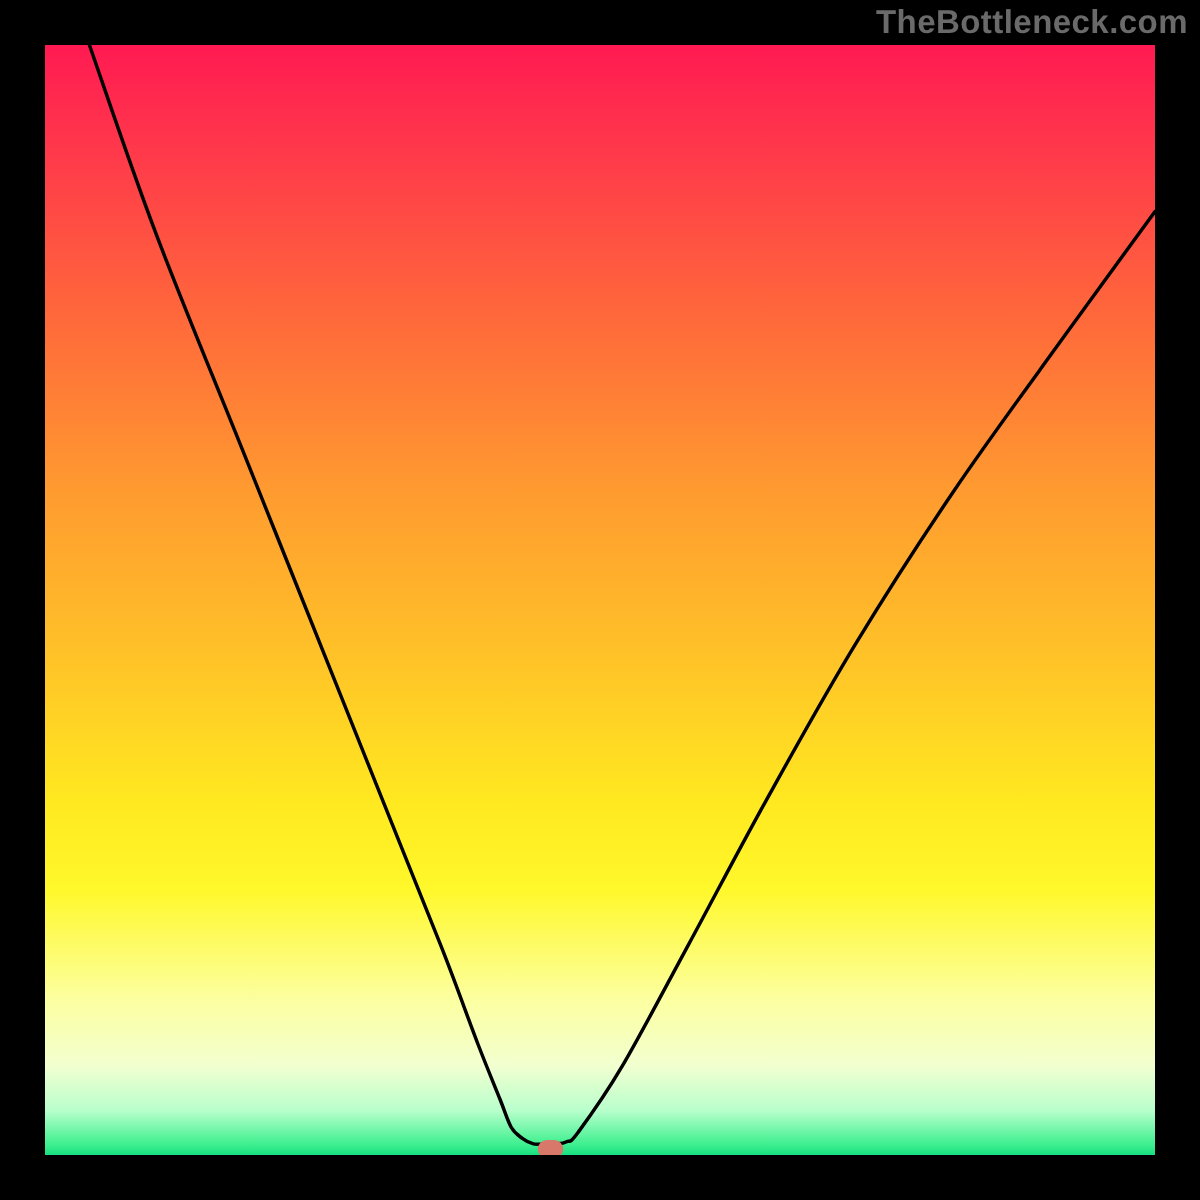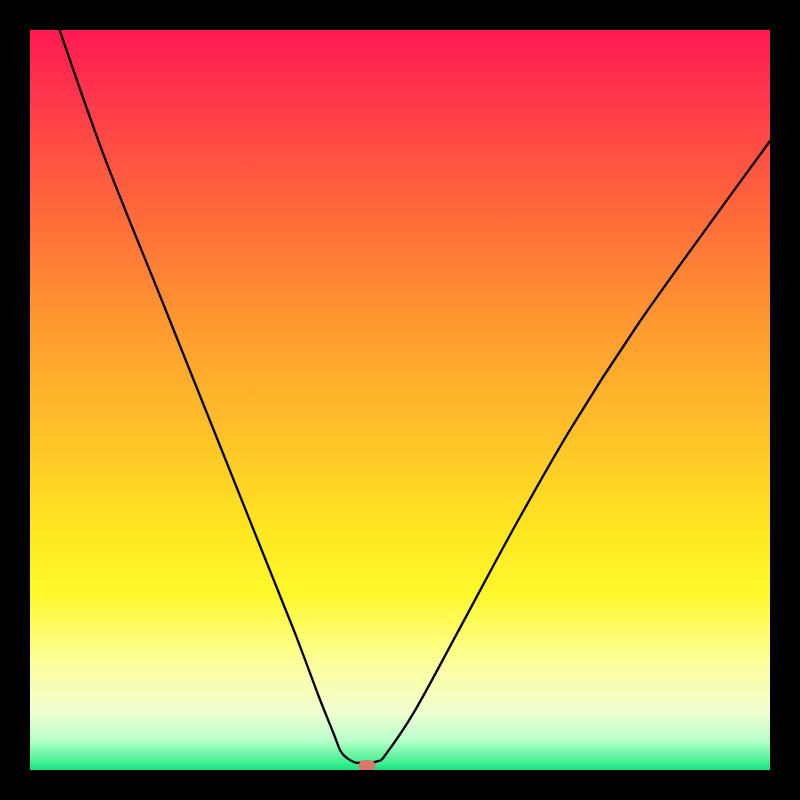--- a/index.html
+++ b/index.html
@@ -73,20 +73,21 @@
     background: #d8786a;
     border-radius: 6px;
     transform: translate(-50%, -50%);
     z-index: 3;
   }
 </style>
 </head>
 <body>
 
 <div class="frame">
+  <div class="watermark">TheBottleneck.com</div>
 
   <div class="plot-area">
     <div class="gradient"></div>
 
     <svg class="curve" viewBox="0 0 740 740" preserveAspectRatio="none">
       <path id="curve-path" d="M 29.6 0 C 37 20.96666666666668, 56.733333333333334 80.16666666666674, 74 125.80000000000007 C 91.26666666666667 171.4333333333334, 113.46666666666665 224.4666666666667, 133.2 273.8 C 152.93333333333334 323.1333333333333, 175.13333333333333 378.6333333333333, 192.4 421.8 C 209.66666666666669 464.9666666666667, 224.4666666666667 501.96666666666664, 236.8 532.8 C 249.13333333333333 563.6333333333333, 257.76666666666665 584.5999999999999, 266.4 606.8 C 275.0333333333333 629, 282.43333333333334 649.9666666666667, 288.6 666 C 294.7666666666667 682.0333333333333, 299.7 693.75, 303.4 703 C 307.09999999999997 712.25, 308.33333333333337 717.1833333333334, 310.8 721.5 C 313.26666666666665 725.8166666666666, 315.73333333333335 727.05, 318.2 728.9 C 320.66666666666663 730.75, 323.1333333333333 731.9833333333333, 325.6 732.6 C 328.0666666666667 733.2166666666667, 330.5333333333333 732.6, 333 732.6 C 335.4666666666667 732.6, 337.9333333333334 732.8466666666667, 340.40000000000003 732.6 C 342.8666666666667 732.3533333333334, 345.3333333333333 732.3533333333334, 347.79999999999995 731.12 C 350.2666666666666 729.8866666666667, 349.0333333333333 733.5866666666667, 355.2 725.2 C 361.3666666666667 716.8133333333334, 372.4666666666667 701.7666666666667, 384.8 680.8 C 397.1333333333333 659.8333333333333, 413.16666666666663 629, 429.2 599.4 C 445.23333333333335 569.8, 462.5 536.5, 481 503.2 C 499.5 469.9, 519.2333333333332 434.1333333333333, 540.1999999999999 399.59999999999997 C 561.1666666666666 365.0666666666666, 583.3666666666666 330.5333333333333, 606.8 296 C 630.2333333333333 261.4666666666667, 658.6 223.23333333333332, 680.8000000000001 192.39999999999998 C 703.0000000000001 161.56666666666663, 730.1333333333333 124.56666666666666, 740 111"></path>
     </svg>
 
     <div class="marker" id="marker" style="left: 336.7px; top: 735.56px; background: rgb(216, 120, 106);"></div>
   </div>

